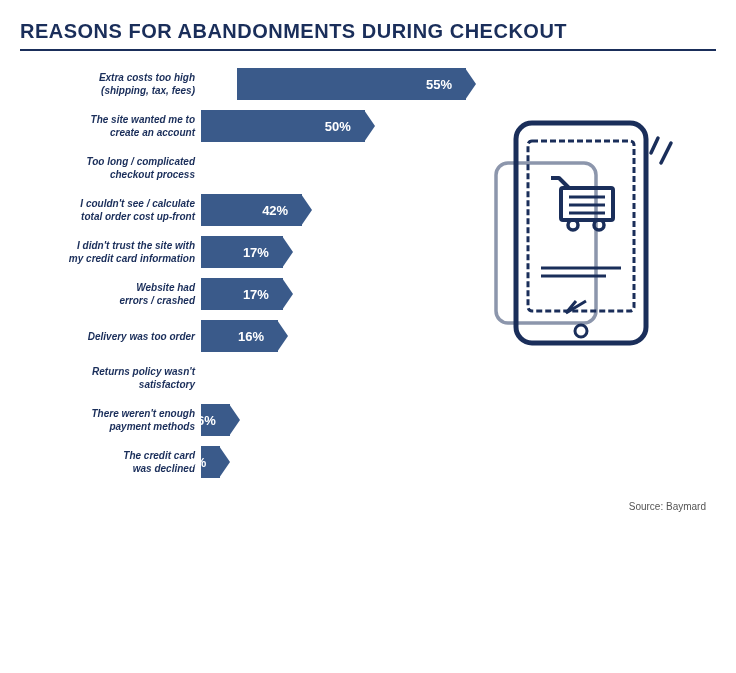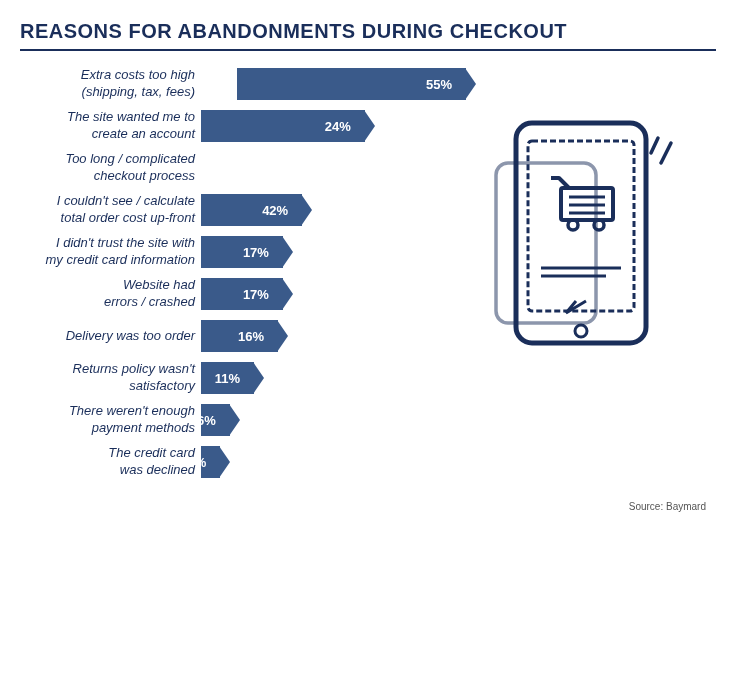--- a/index.html
+++ b/index.html
@@ -38,24 +38,24 @@
       display: flex;
       align-items: center;
       gap: 6px;
       min-height: 38px;
     }
     .bar-label {
       width: 175px;
       min-width: 175px;
       text-align: right;
       font-style: italic;
-      font-size: 13px;
+      font-size: 10px;
       color: #1a2e5a;
       line-height: 1.3;
-      font-weight: 400;
+      font-weight: 700;
     }
     .bar-track {
       flex: 1;
       height: 32px;
       display: flex;
       align-items: center;
       position: relative;
     }
     .bar-fill {
       height: 100%;
@@ -117,21 +117,21 @@
         <div class="bar-track">
           <div class="bar-fill" style="width: 100%; margin-left: 36px;">
             <span class="bar-pct">55%</span>
           </div>
         </div>
       </div>
       <div class="bar-row">
         <div class="bar-label">The site wanted me to<br>create an account</div>
         <div class="bar-track">
           <div class="bar-fill" style="width: 61.8182%;">
-            <span class="bar-pct">24%</span>
+            <span class="bar-pct">50%</span>
           </div>
         </div>
       </div>
       <div class="bar-row">
         <div class="bar-label">Too long / complicated<br>checkout process</div>
       </div>
       <div class="bar-row">
         <div class="bar-label">I couldn't see / calculate<br>total order cost up-front</div>
         <div class="bar-track">
           <div class="bar-fill" style="width: 38.1818%;">
@@ -158,25 +158,20 @@
       <div class="bar-row">
         <div class="bar-label">Delivery was too order</div>
         <div class="bar-track">
           <div class="bar-fill" style="width: 29.0909%;">
             <span class="bar-pct">16%</span>
           </div>
         </div>
       </div>
       <div class="bar-row">
         <div class="bar-label">Returns policy wasn't<br>satisfactory</div>
-        <div class="bar-track">
-          <div class="bar-fill" style="width: 20%;">
-            <span class="bar-pct">11%</span>
-          </div>
-        </div>
       </div>
       <div class="bar-row">
         <div class="bar-label">There weren't enough<br>payment methods</div>
         <div class="bar-track">
           <div class="bar-fill" style="width: 10.9091%;">
             <span class="bar-pct">6%</span>
           </div>
         </div>
       </div>
       <div class="bar-row">

